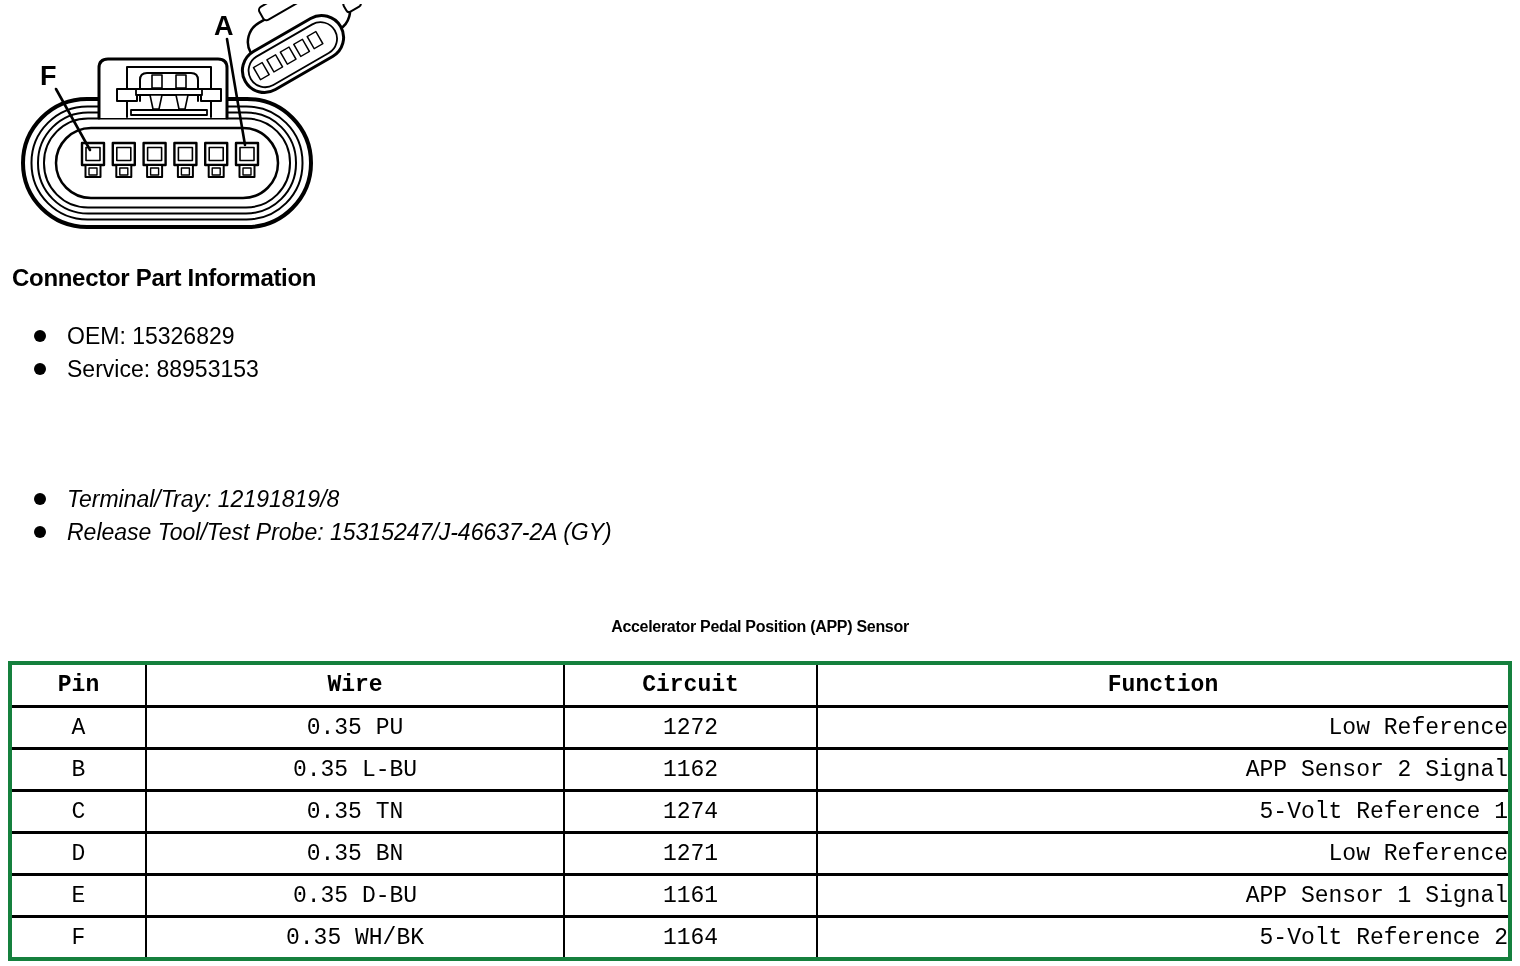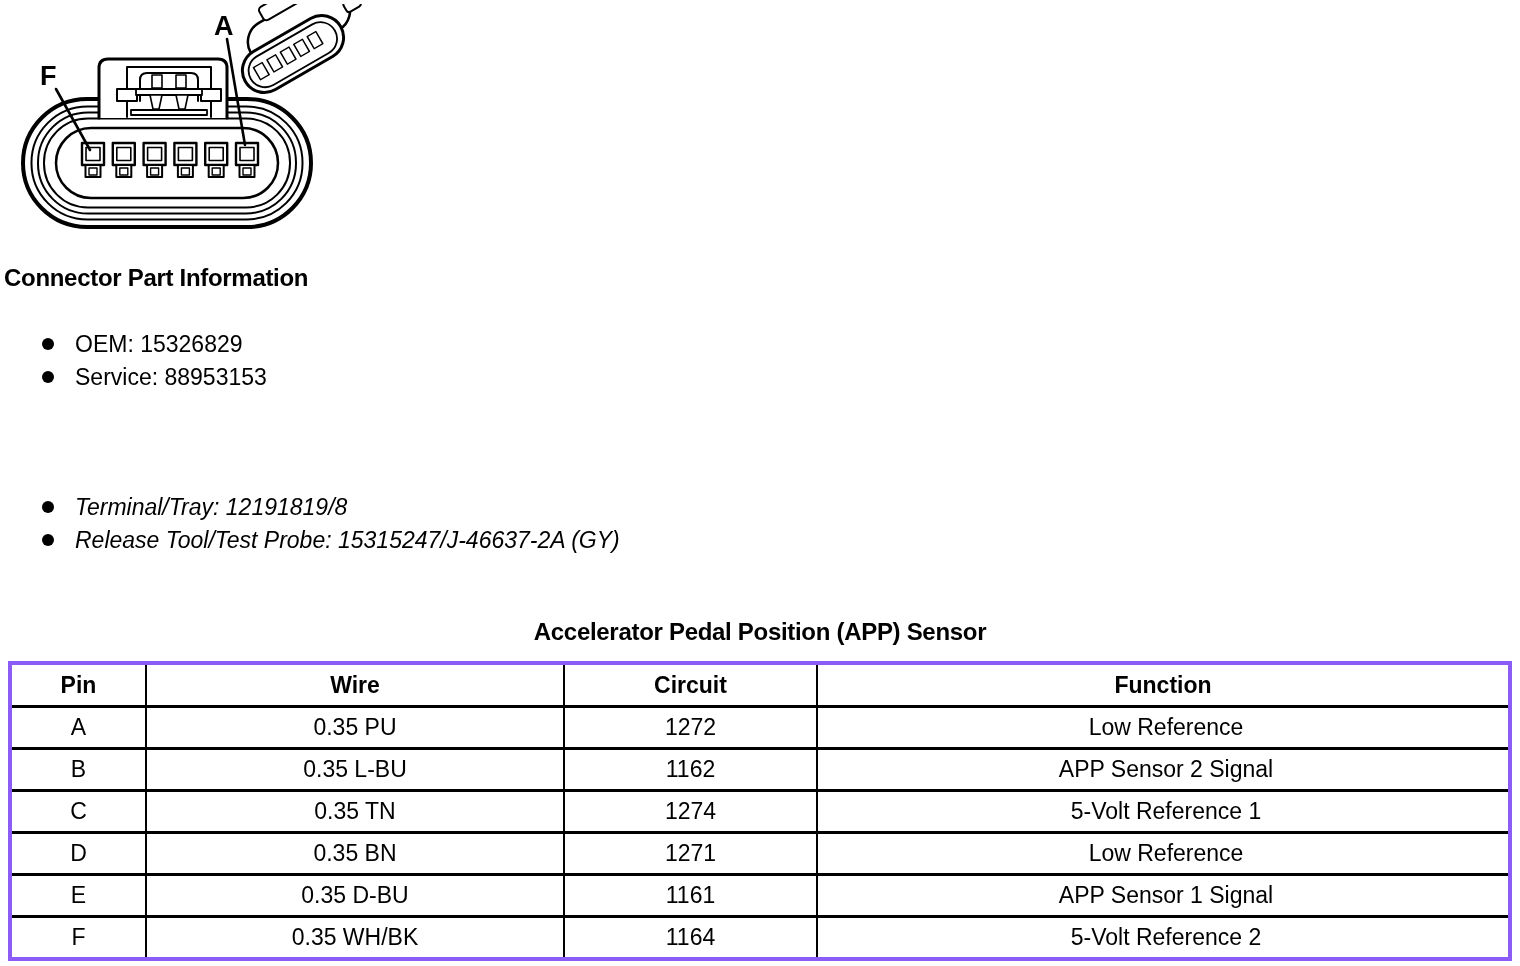--- a/index.html
+++ b/index.html
@@ -9,65 +9,66 @@
     color: #000;
     overflow: hidden;
   }
   .page { position: absolute; inset: 0; background: #fff; }
 
   
   #connector-diagram { position: absolute; left: 0px; top: 4px; }
 
   
   h2.section-heading {
-    position: absolute; left: 4px; margin: 0;
+    position: absolute; left: 12px; margin: 0;
     font-size: 24px; font-weight: bold; line-height: 24px;
     letter-spacing: -0.3px;
   }
   #heading-connector { top: 266px; }
   #heading-terminal  { top: 427px; }
 
   
   ul.bullet-list {
-    position: absolute; left: 30px; margin: 12px; padding: 0;
+    position: absolute; left: 30px; margin: 4px; padding: 0;
     list-style: none;
   }
   #list-connector { top: 321px; }
   #list-terminal  { top: 484px; font-style: italic; }
   ul.bullet-list li {
     position: relative; padding-left: 33px; margin-bottom: 10px;
     font-size: 23px; line-height: 23px; white-space: nowrap;
   }
   ul.bullet-list li::before {
     content: ""; position: absolute; left: 0; top: 5px;
     width: 12px; height: 12px; border-radius: 50%; background: #000;
   }
 
   
   #table-title {
     position: absolute; top: 618px; left: 0; width: 100%;
-    text-align: center; font-size: 24px; font-weight: bold;
+    text-align: center; font-size: 16px; font-weight: bold;
     letter-spacing: -0.3px;
   }
 
   
   #pin-table {
     position: absolute; left: 8px; top: 661px; width: 1504px;
     border-collapse: collapse; table-layout: fixed;
-    border: 4px solid #8b5cf6;
+    border: 4px solid #15803d;
+    font-family: Liberation Mono, monospace;
   }
   #pin-table th, #pin-table td {
     border-left: 2px solid #000; border-right: 2px solid #000;
     border-top: 3px solid #000; border-bottom: 3px solid #000;
     font-size: 23px; padding: 0; overflow: hidden; white-space: nowrap;
   }
   #pin-table th { height: 40px; font-weight: bold; text-align: center; }
   #pin-table td { height: 39px; }
   #pin-table td.center { text-align: center; }
-  #pin-table td.fn { text-align: center; padding-left: 6px; }
+  #pin-table td.fn { text-align: right; padding-left: 6px; }
 </style>
 </head>
 <body>
 
 <div class="page">
 
   <svg id="connector-diagram" width="392" height="244" viewBox="0 0 392 244">
     <g fill="none" stroke="#000" stroke-linejoin="round" stroke-linecap="round">
 
       <g transform="translate(293,50) rotate(-30)">

